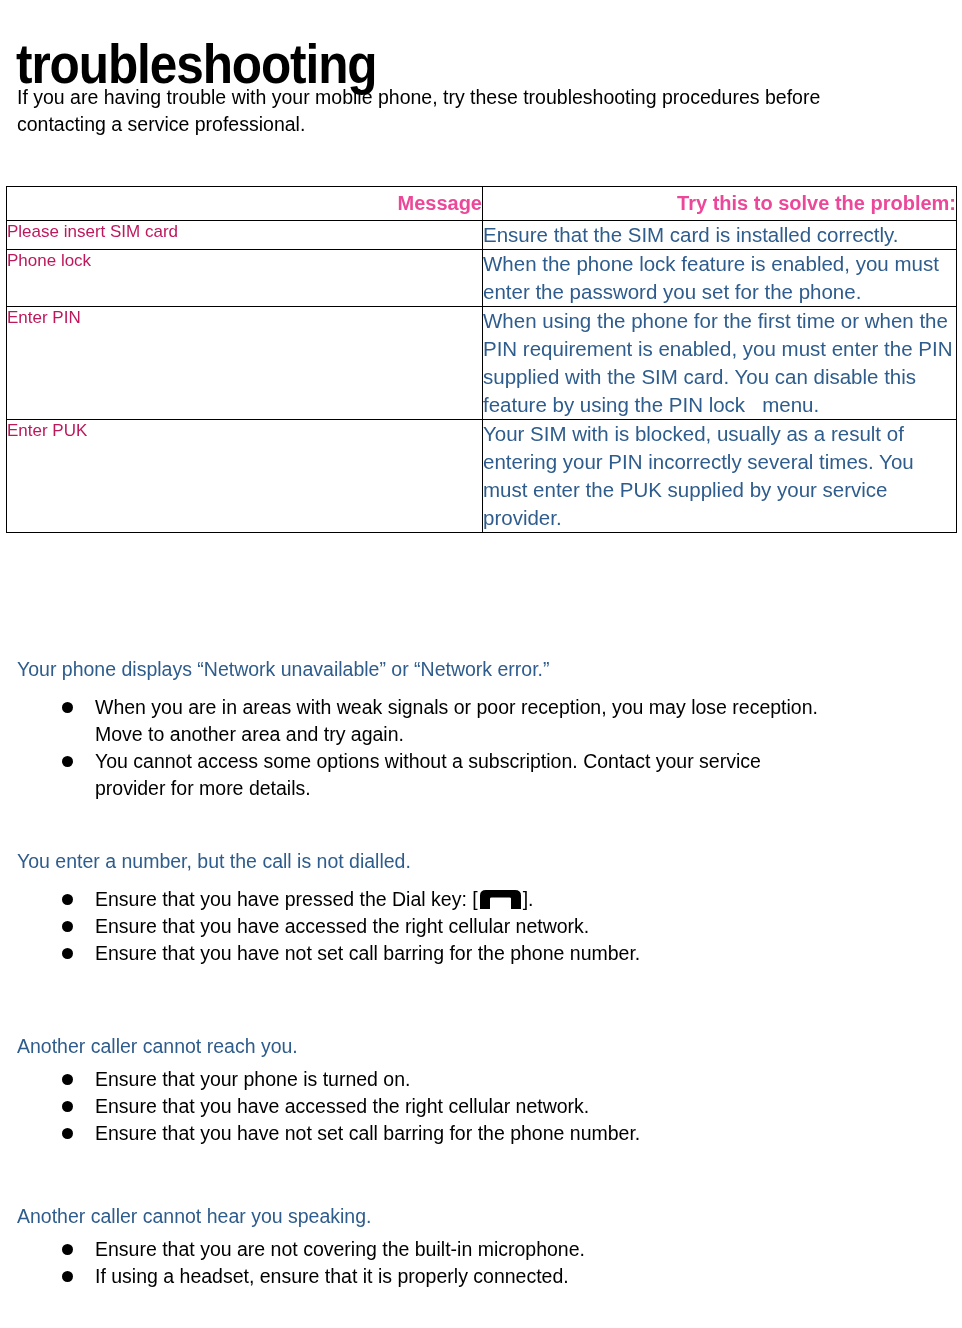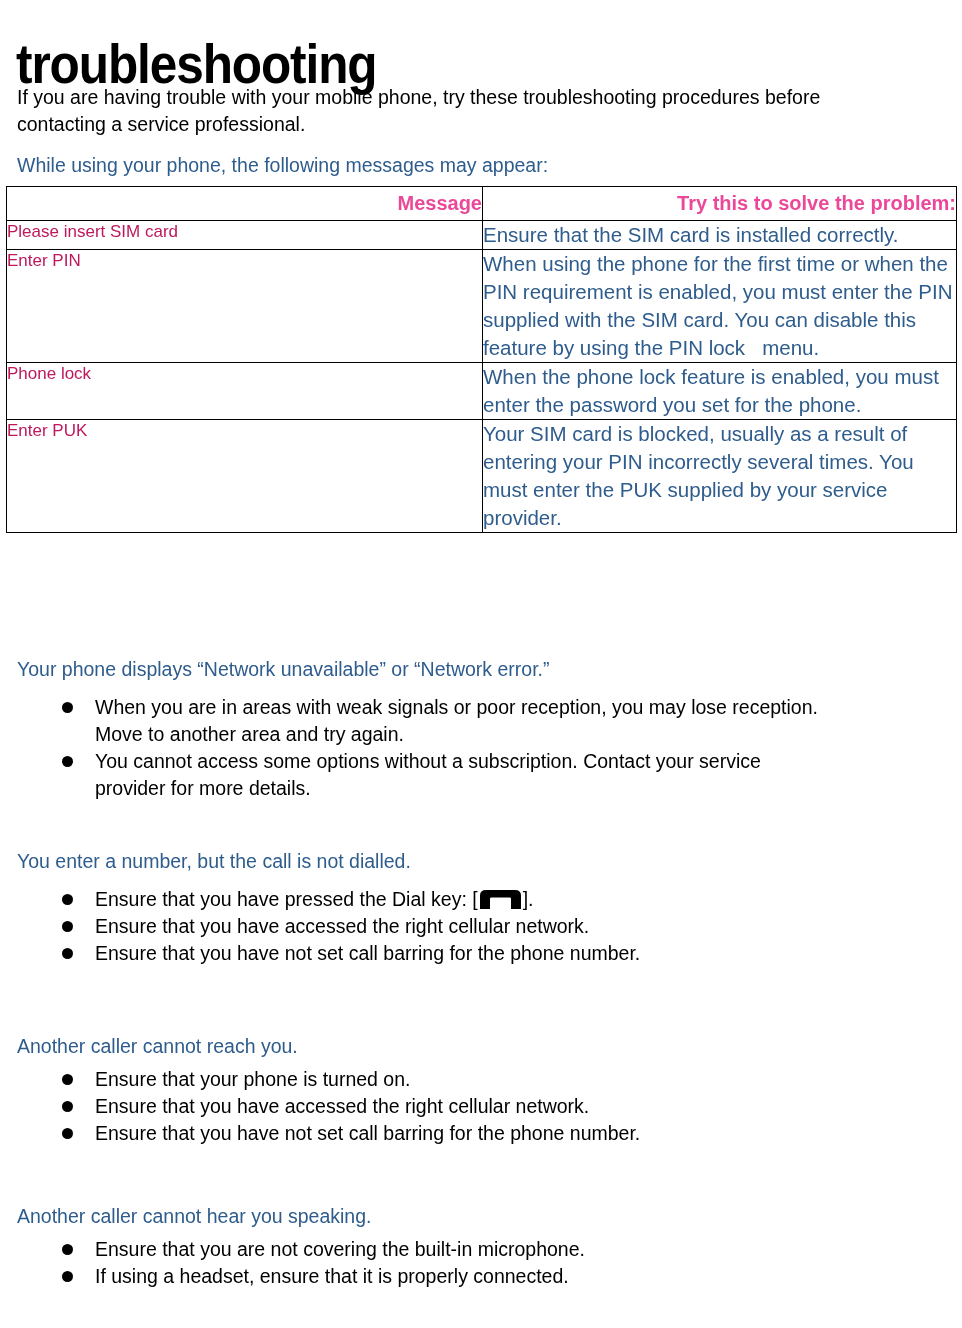--- a/index.html
+++ b/index.html
@@ -138,49 +138,48 @@
 </style>
 </head>
 <body>
 
 <div class="page">
 
   <h1 class="chapter-title">troubleshooting</h1>
 
   <p class="intro">If you are having trouble with your mobile phone, try these troubleshooting procedures before contacting a service professional.</p>
 
-  <div class="blue-head" style="top:152px;">While using your phone, the following messages may appear:</div>
 
   <table class="msg-table">
     <colgroup>
         <col class="c1">
         <col class="c2">
       </colgroup>
     <thead>
       <tr>
         <th>Message</th>
         <th>Try this to solve the problem:</th>
       </tr>
     </thead>
     <tbody>
       <tr>
         <td class="cell-msg">Please insert SIM card</td>
         <td class="cell-sol">Ensure that the SIM card is installed correctly.</td>
       </tr>
       <tr>
+        <td class="cell-msg">Phone lock</td>
+        <td class="cell-sol">When the phone lock feature is enabled, you must enter the password you set for the phone.</td>
+      </tr>
+      <tr>
         <td class="cell-msg">Enter PIN</td>
         <td class="cell-sol">When using the phone for the first time or when the PIN requirement is enabled, you must enter the PIN supplied with the SIM card. You can disable this feature by using the PIN lock   menu.</td>
       </tr>
       <tr>
-        <td class="cell-msg">Phone lock</td>
-        <td class="cell-sol">When the phone lock feature is enabled, you must enter the password you set for the phone.</td>
-      </tr>
-      <tr>
         <td class="cell-msg">Enter PUK</td>
-        <td class="cell-sol">Your SIM card is blocked, usually as a result of entering your PIN incorrectly several times. You must enter the PUK supplied by your service provider.</td>
+        <td class="cell-sol">Your SIM with is blocked, usually as a result of entering your PIN incorrectly several times. You must enter the PUK supplied by your service provider.</td>
       </tr>
     </tbody>
   </table>
 
   <div class="blue-head" style="top:656px;">Your phone displays “Network unavailable” or “Network error.”</div>
   <ul class="bullets" style="top:694px;">
     <li>
       <span class="bullet-dot"></span>
       <span class="li-text">When you are in areas with weak signals or poor reception, you may lose reception. Move to another area and try again.</span>
     </li>

